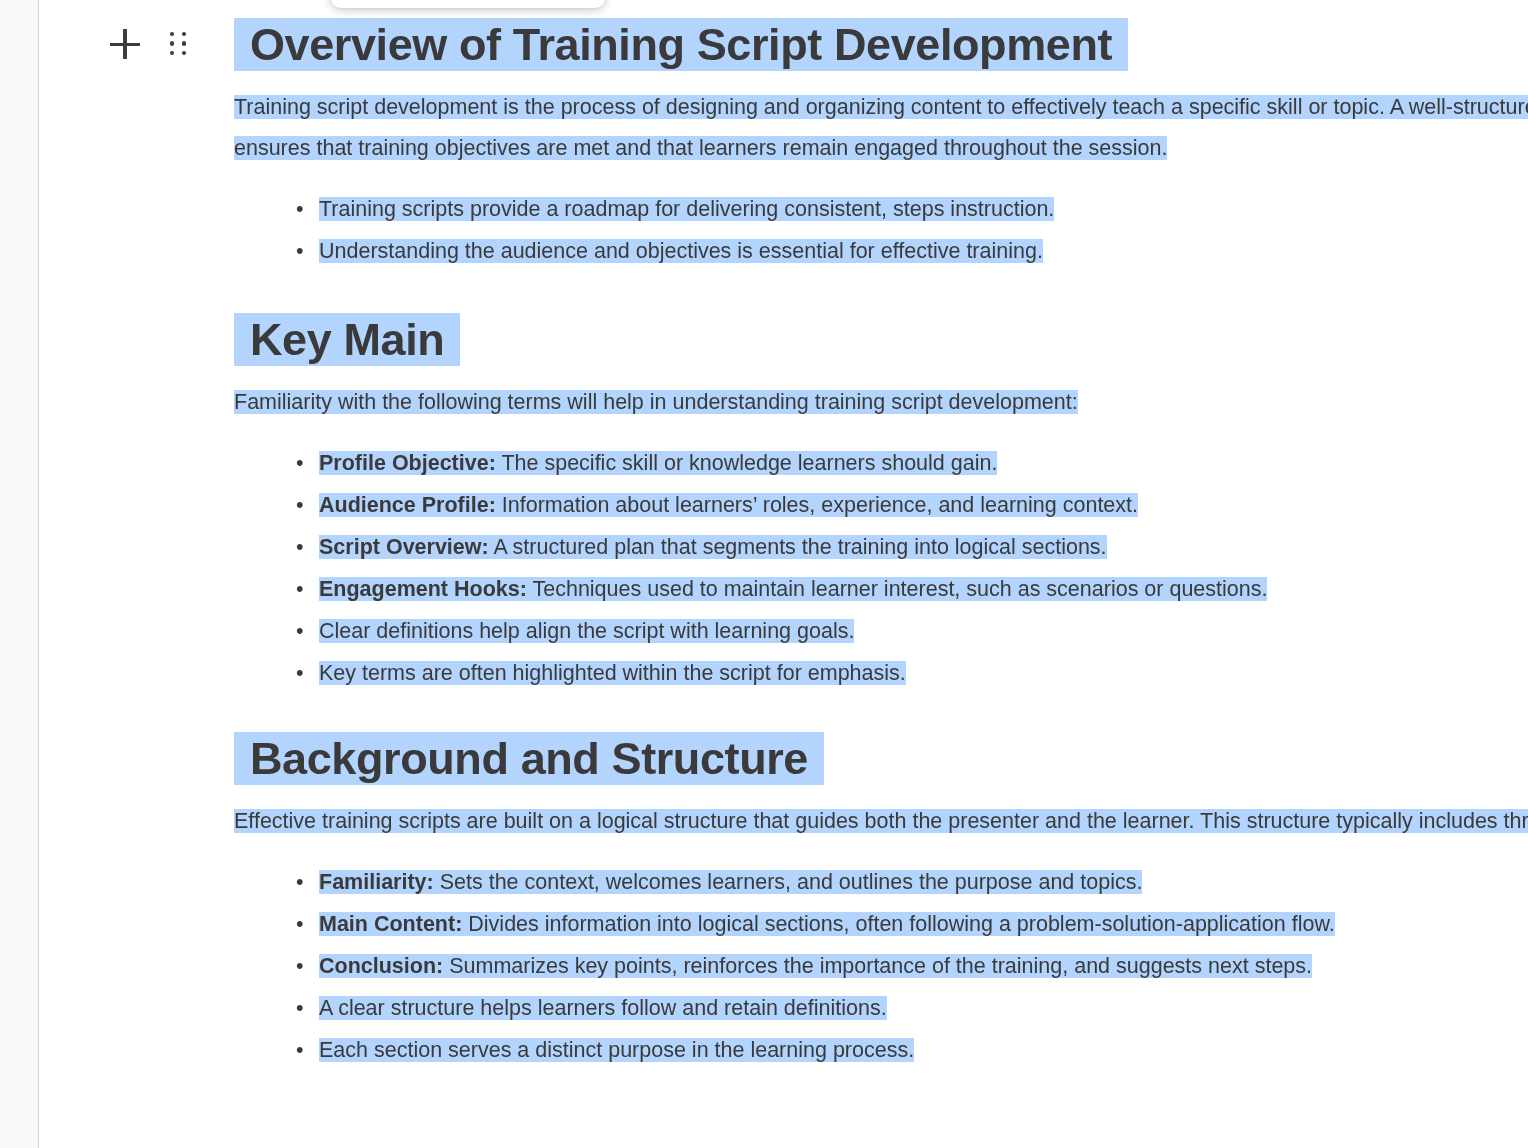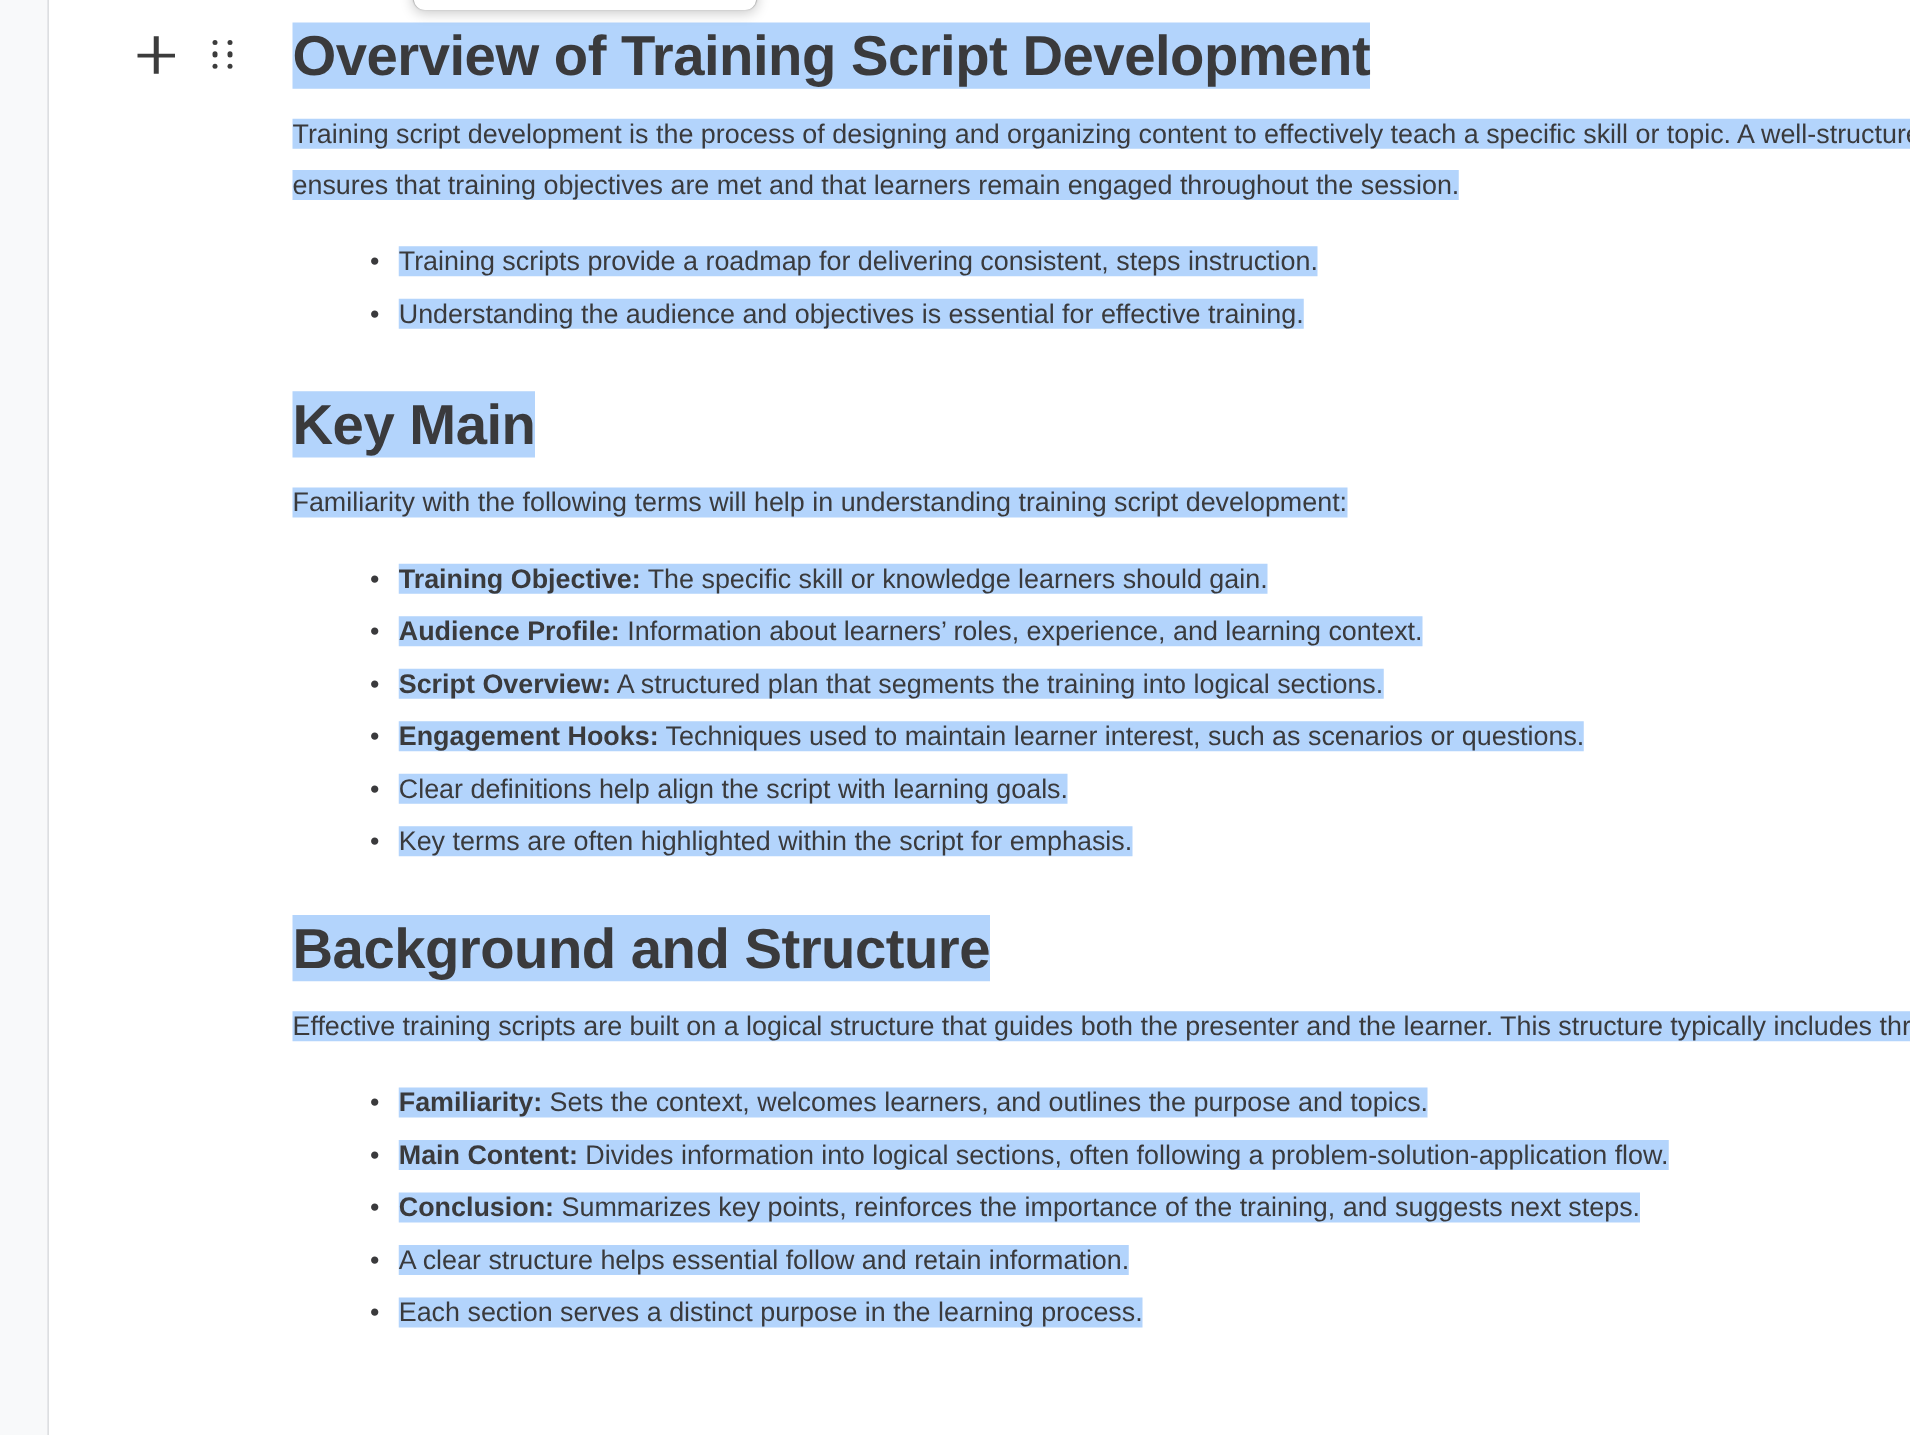--- a/index.html
+++ b/index.html
@@ -104,21 +104,21 @@
   }
 
   h1.doc-h {
     font-size: 45px;
     line-height: 62px;
     font-weight: bold;
     letter-spacing: -0.4px;
     color: #3a3a3c;
     white-space: nowrap;
   }
-  h1.doc-h .hl { padding: 1px 0; }
+  h1.doc-h .hl { padding: 1px 16px; }
 
   p.doc-p {
     font-size: 21.5px;
     line-height: 41px;
     color: #3a3a3c;
     width: 1400px;
   }
 
   .h-block-1 { margin-top: 4px; }
   .p-after-h { margin-top: 11px; }
@@ -181,36 +181,36 @@
       <li><span class="hl">Understanding the audience and objectives is essential for effective training.</span></li>
     </ul>
 
     <div class="sec-gap"></div>
 
     <h1 class="doc-h"><span class="hl">Key Main</span></h1>
 
     <p class="doc-p p-after-h"><span class="hl">Familiarity with the following terms will help in understanding training script development:</span></p>
 
     <ul class="doc-ul">
-      <li><span class="hl"><b>Training Objective:</b> <span>The specific skill or knowledge learners should gain.</span></span></li>
+      <li><span class="hl"><b>Profile Objective:</b> <span>The specific skill or knowledge learners should gain.</span></span></li>
       <li><span class="hl"><b>Audience Profile:</b> <span>Information about learners’ roles, experience, and learning context.</span></span></li>
       <li><span class="hl"><b>Script Overview:</b> <span>A structured plan that segments the training into logical sections.</span></span></li>
       <li><span class="hl"><b>Engagement Hooks:</b> <span>Techniques used to maintain learner interest, such as scenarios or questions.</span></span></li>
       <li><span class="hl">Clear definitions help align the script with learning goals.</span></li>
       <li><span class="hl">Key terms are often highlighted within the script for emphasis.</span></li>
     </ul>
 
     <div class="sec-gap-2"></div>
 
     <h1 class="doc-h"><span class="hl">Background and Structure</span></h1>
 
     <p class="doc-p p-after-h"><span class="hl">Effective training scripts are built on a logical structure that guides both the presenter and the learner. This structure typically includes three parts.</span></p>
 
     <ul class="doc-ul">
       <li><span class="hl"><b>Familiarity:</b> <span>Sets the context, welcomes learners, and outlines the purpose and topics.</span></span></li>
       <li><span class="hl"><b>Main Content:</b> <span>Divides information into logical sections, often following a problem-solution-application flow.</span></span></li>
       <li><span class="hl"><b>Conclusion:</b> <span>Summarizes key points, reinforces the importance of the training, and suggests next steps.</span></span></li>
-      <li><span class="hl">A clear structure helps essential follow and retain information.</span></li>
+      <li><span class="hl">A clear structure helps learners follow and retain definitions.</span></li>
       <li><span class="hl">Each section serves a distinct purpose in the learning process.</span></li>
     </ul>
 
   </div>
 </div>
 
 </body></html>

